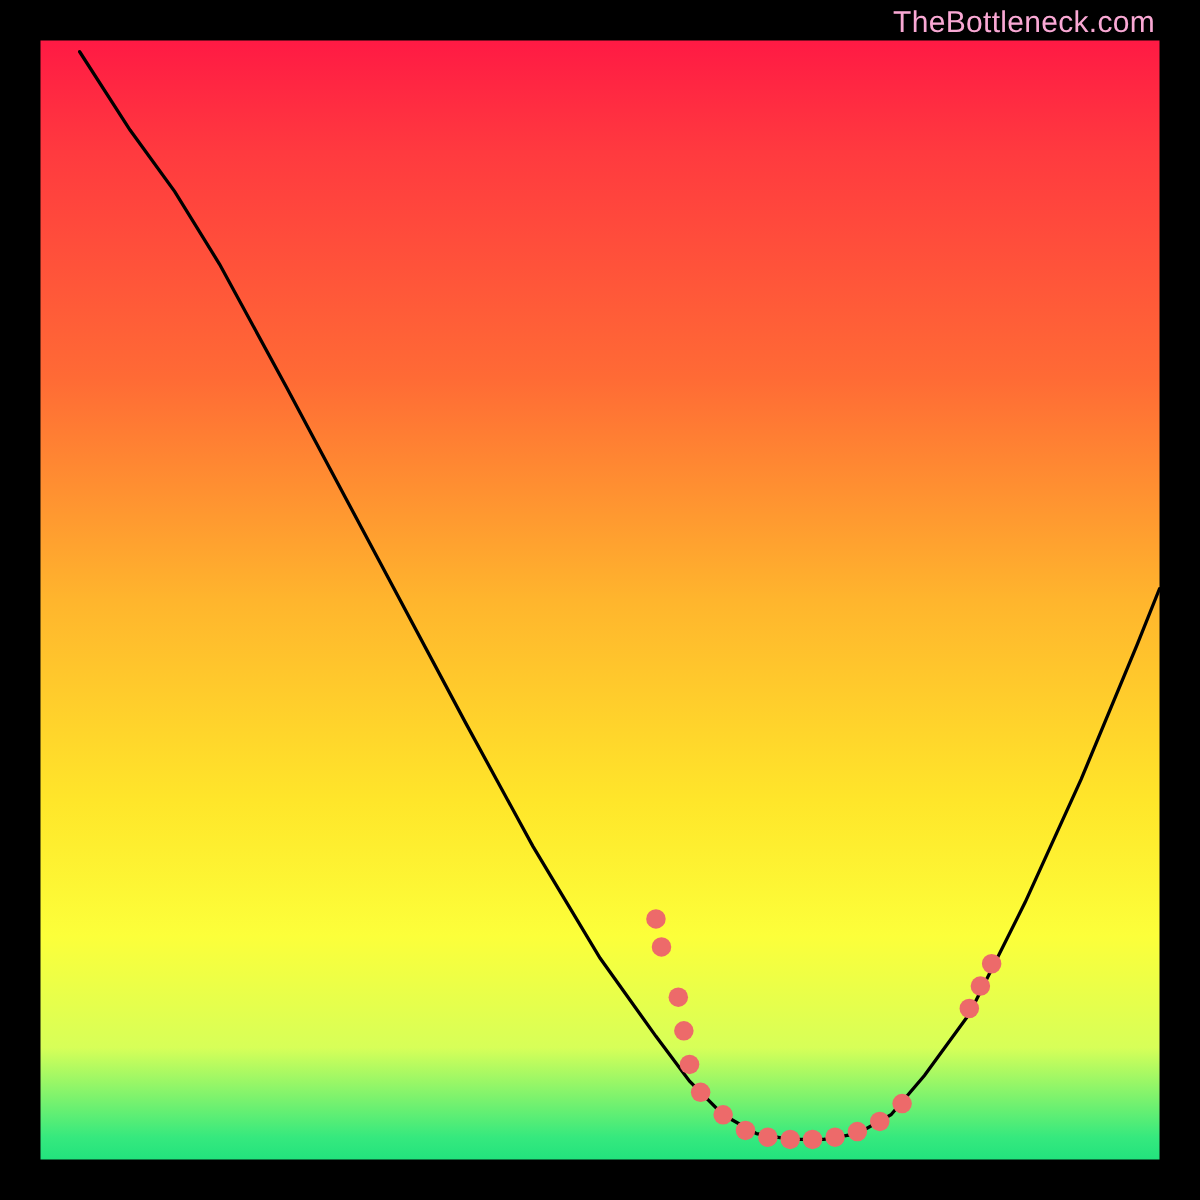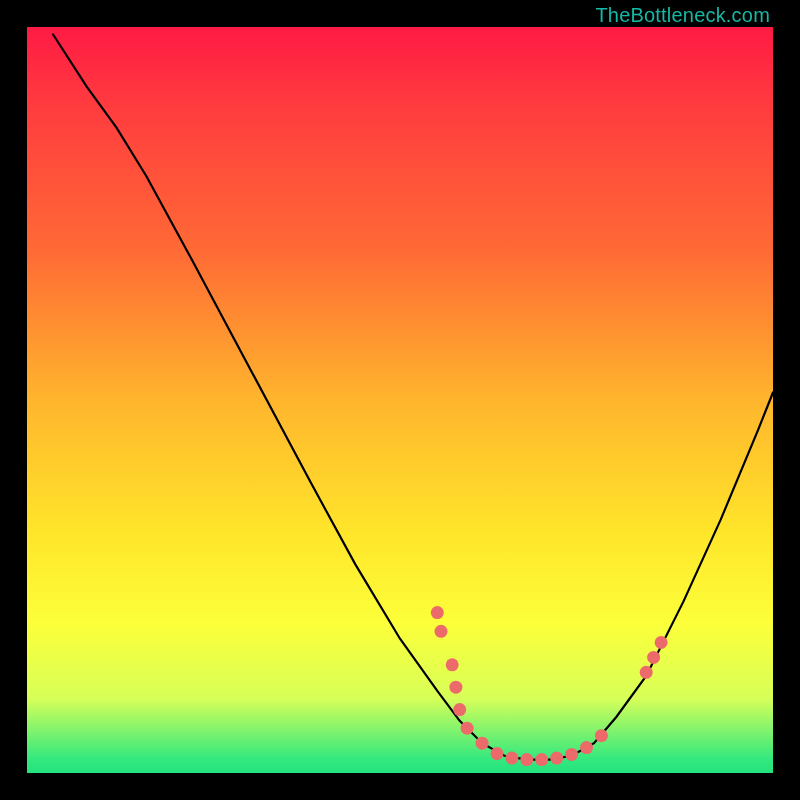--- a/index.html
+++ b/index.html
@@ -36,21 +36,21 @@
       #fcff3a 80%,
       #d7ff58 90%,
       #36e97e 98%,
       #22e37d 100%
     );
   }
   .watermark {
     position: absolute;
     top: 4px;
     right: 30px;
-    color: #14b8a6;
+    color: #f9a8d4;
     font-size: 20px;
     font-weight: 500;
     letter-spacing: 0.2px;
     user-select: none;
   }
   svg.curve {
     position: absolute;
     left: 0;
     top: 0;
     width: 746px;

